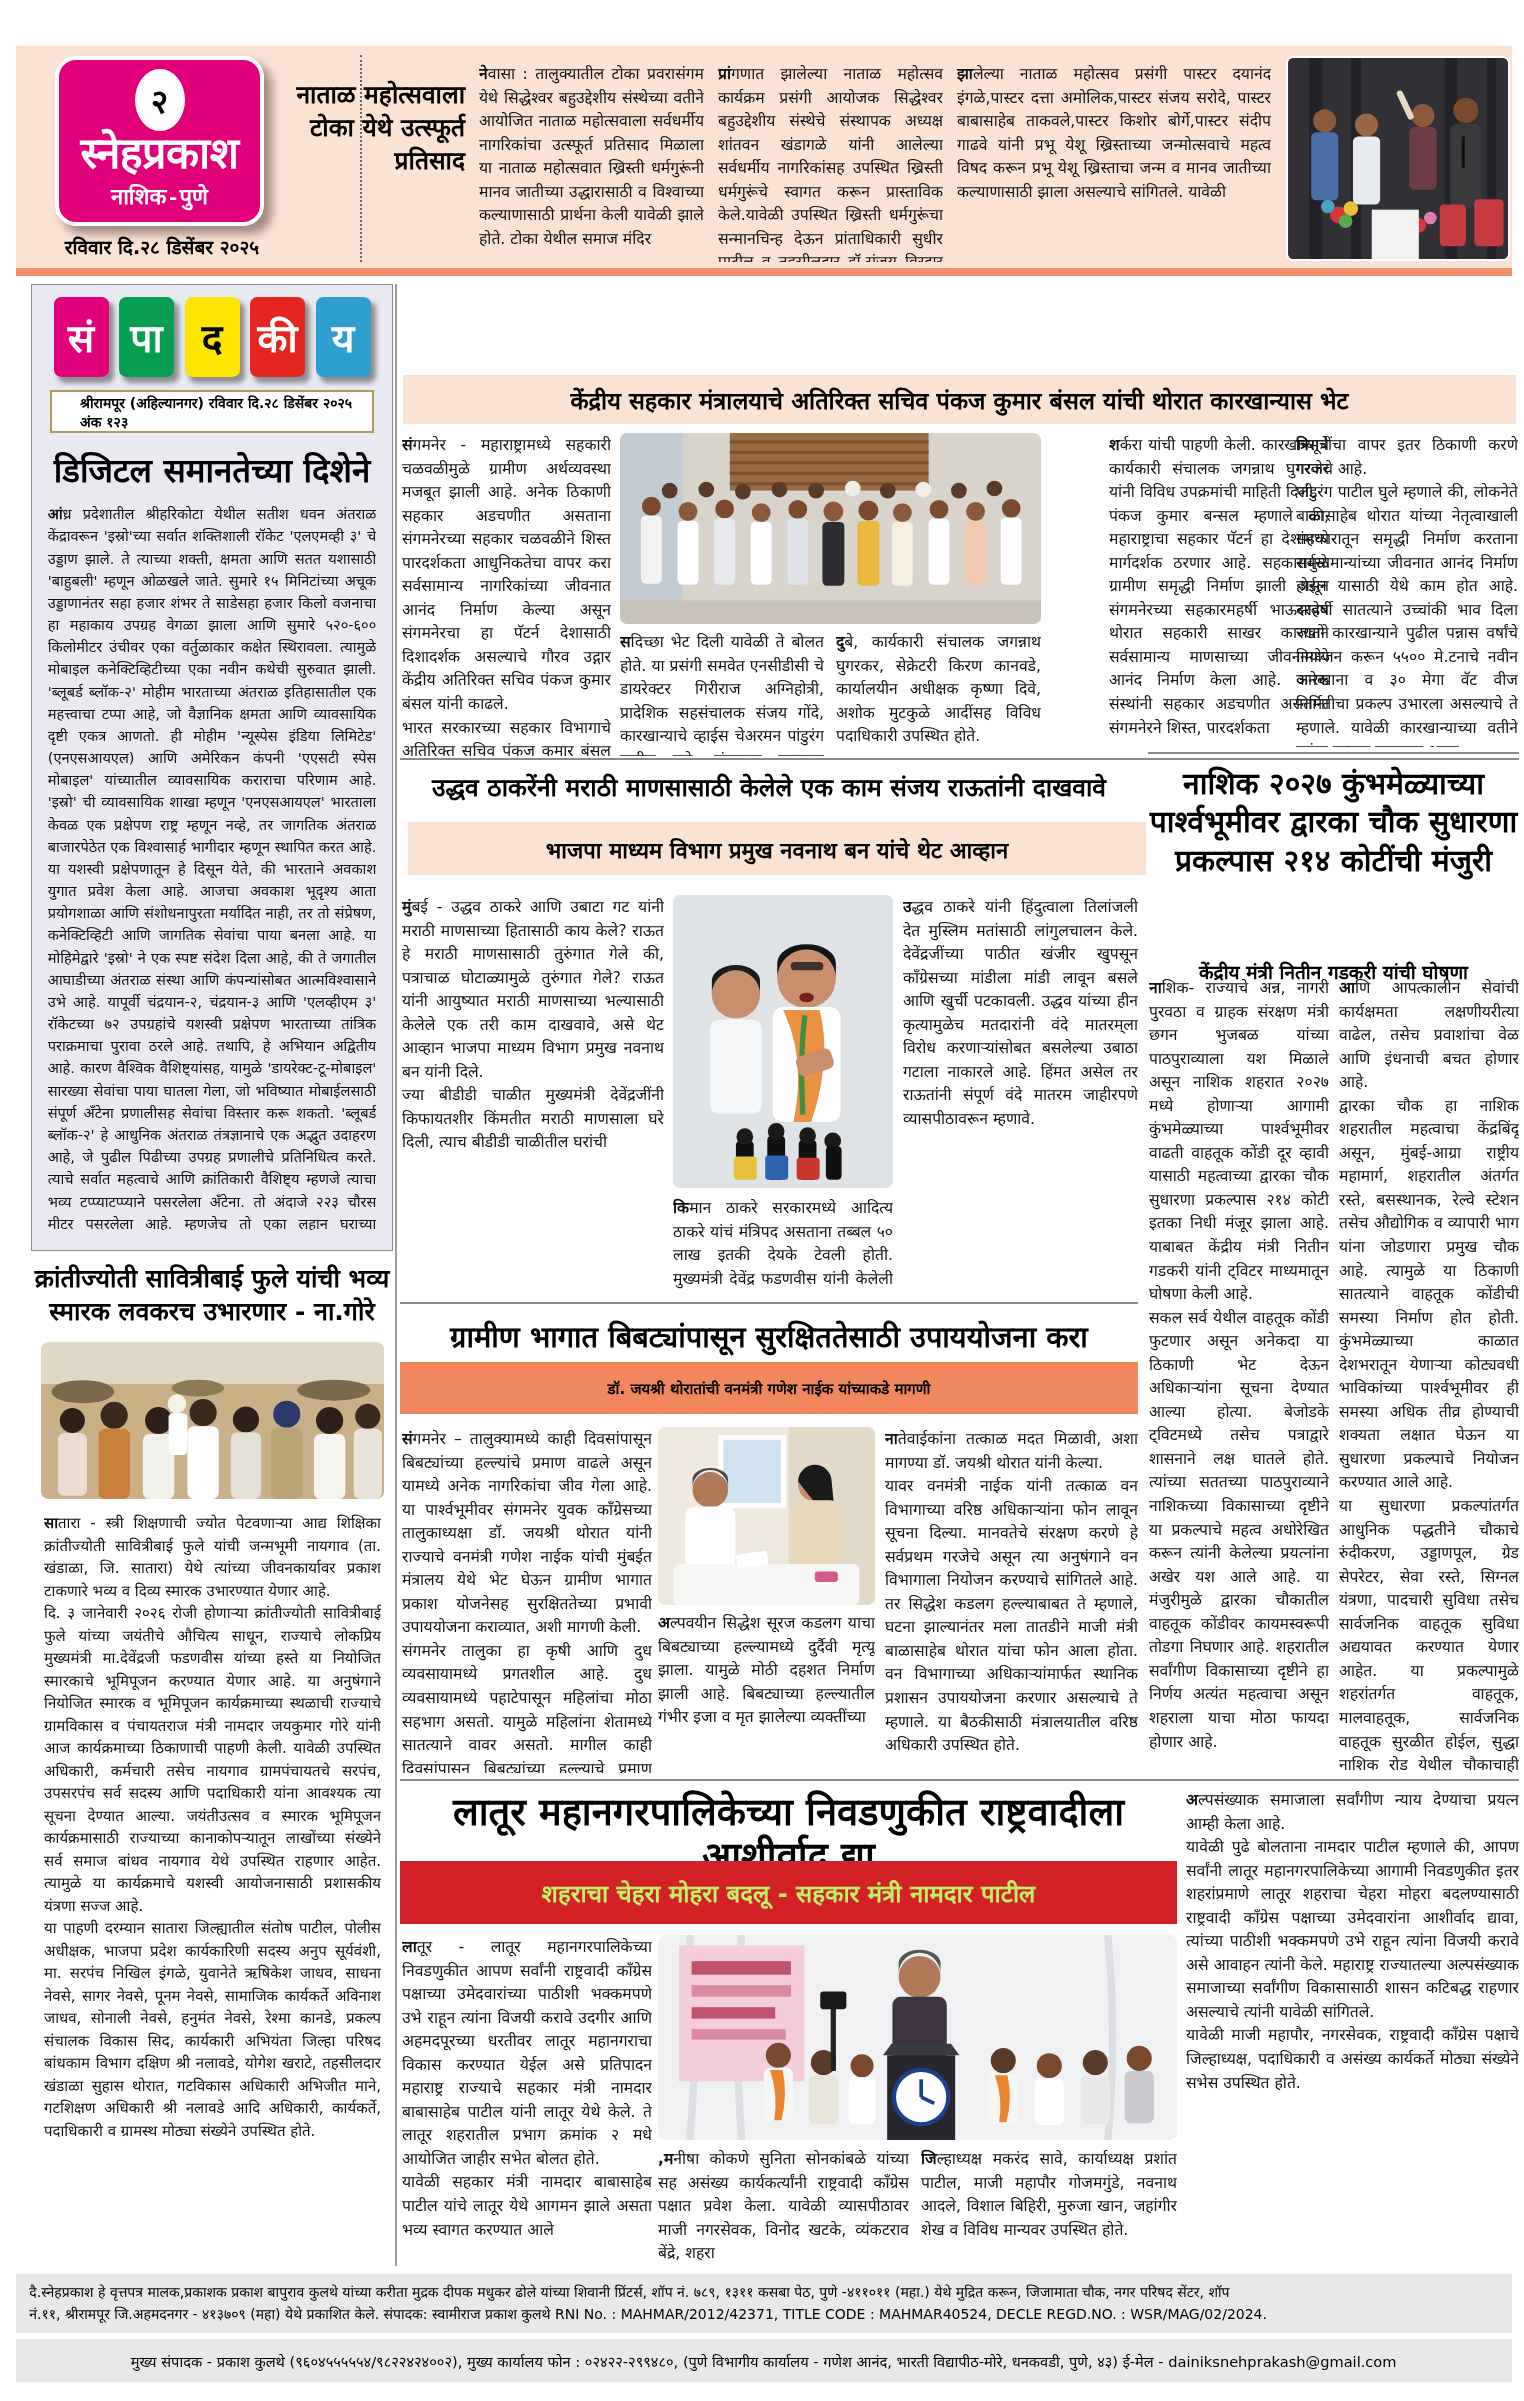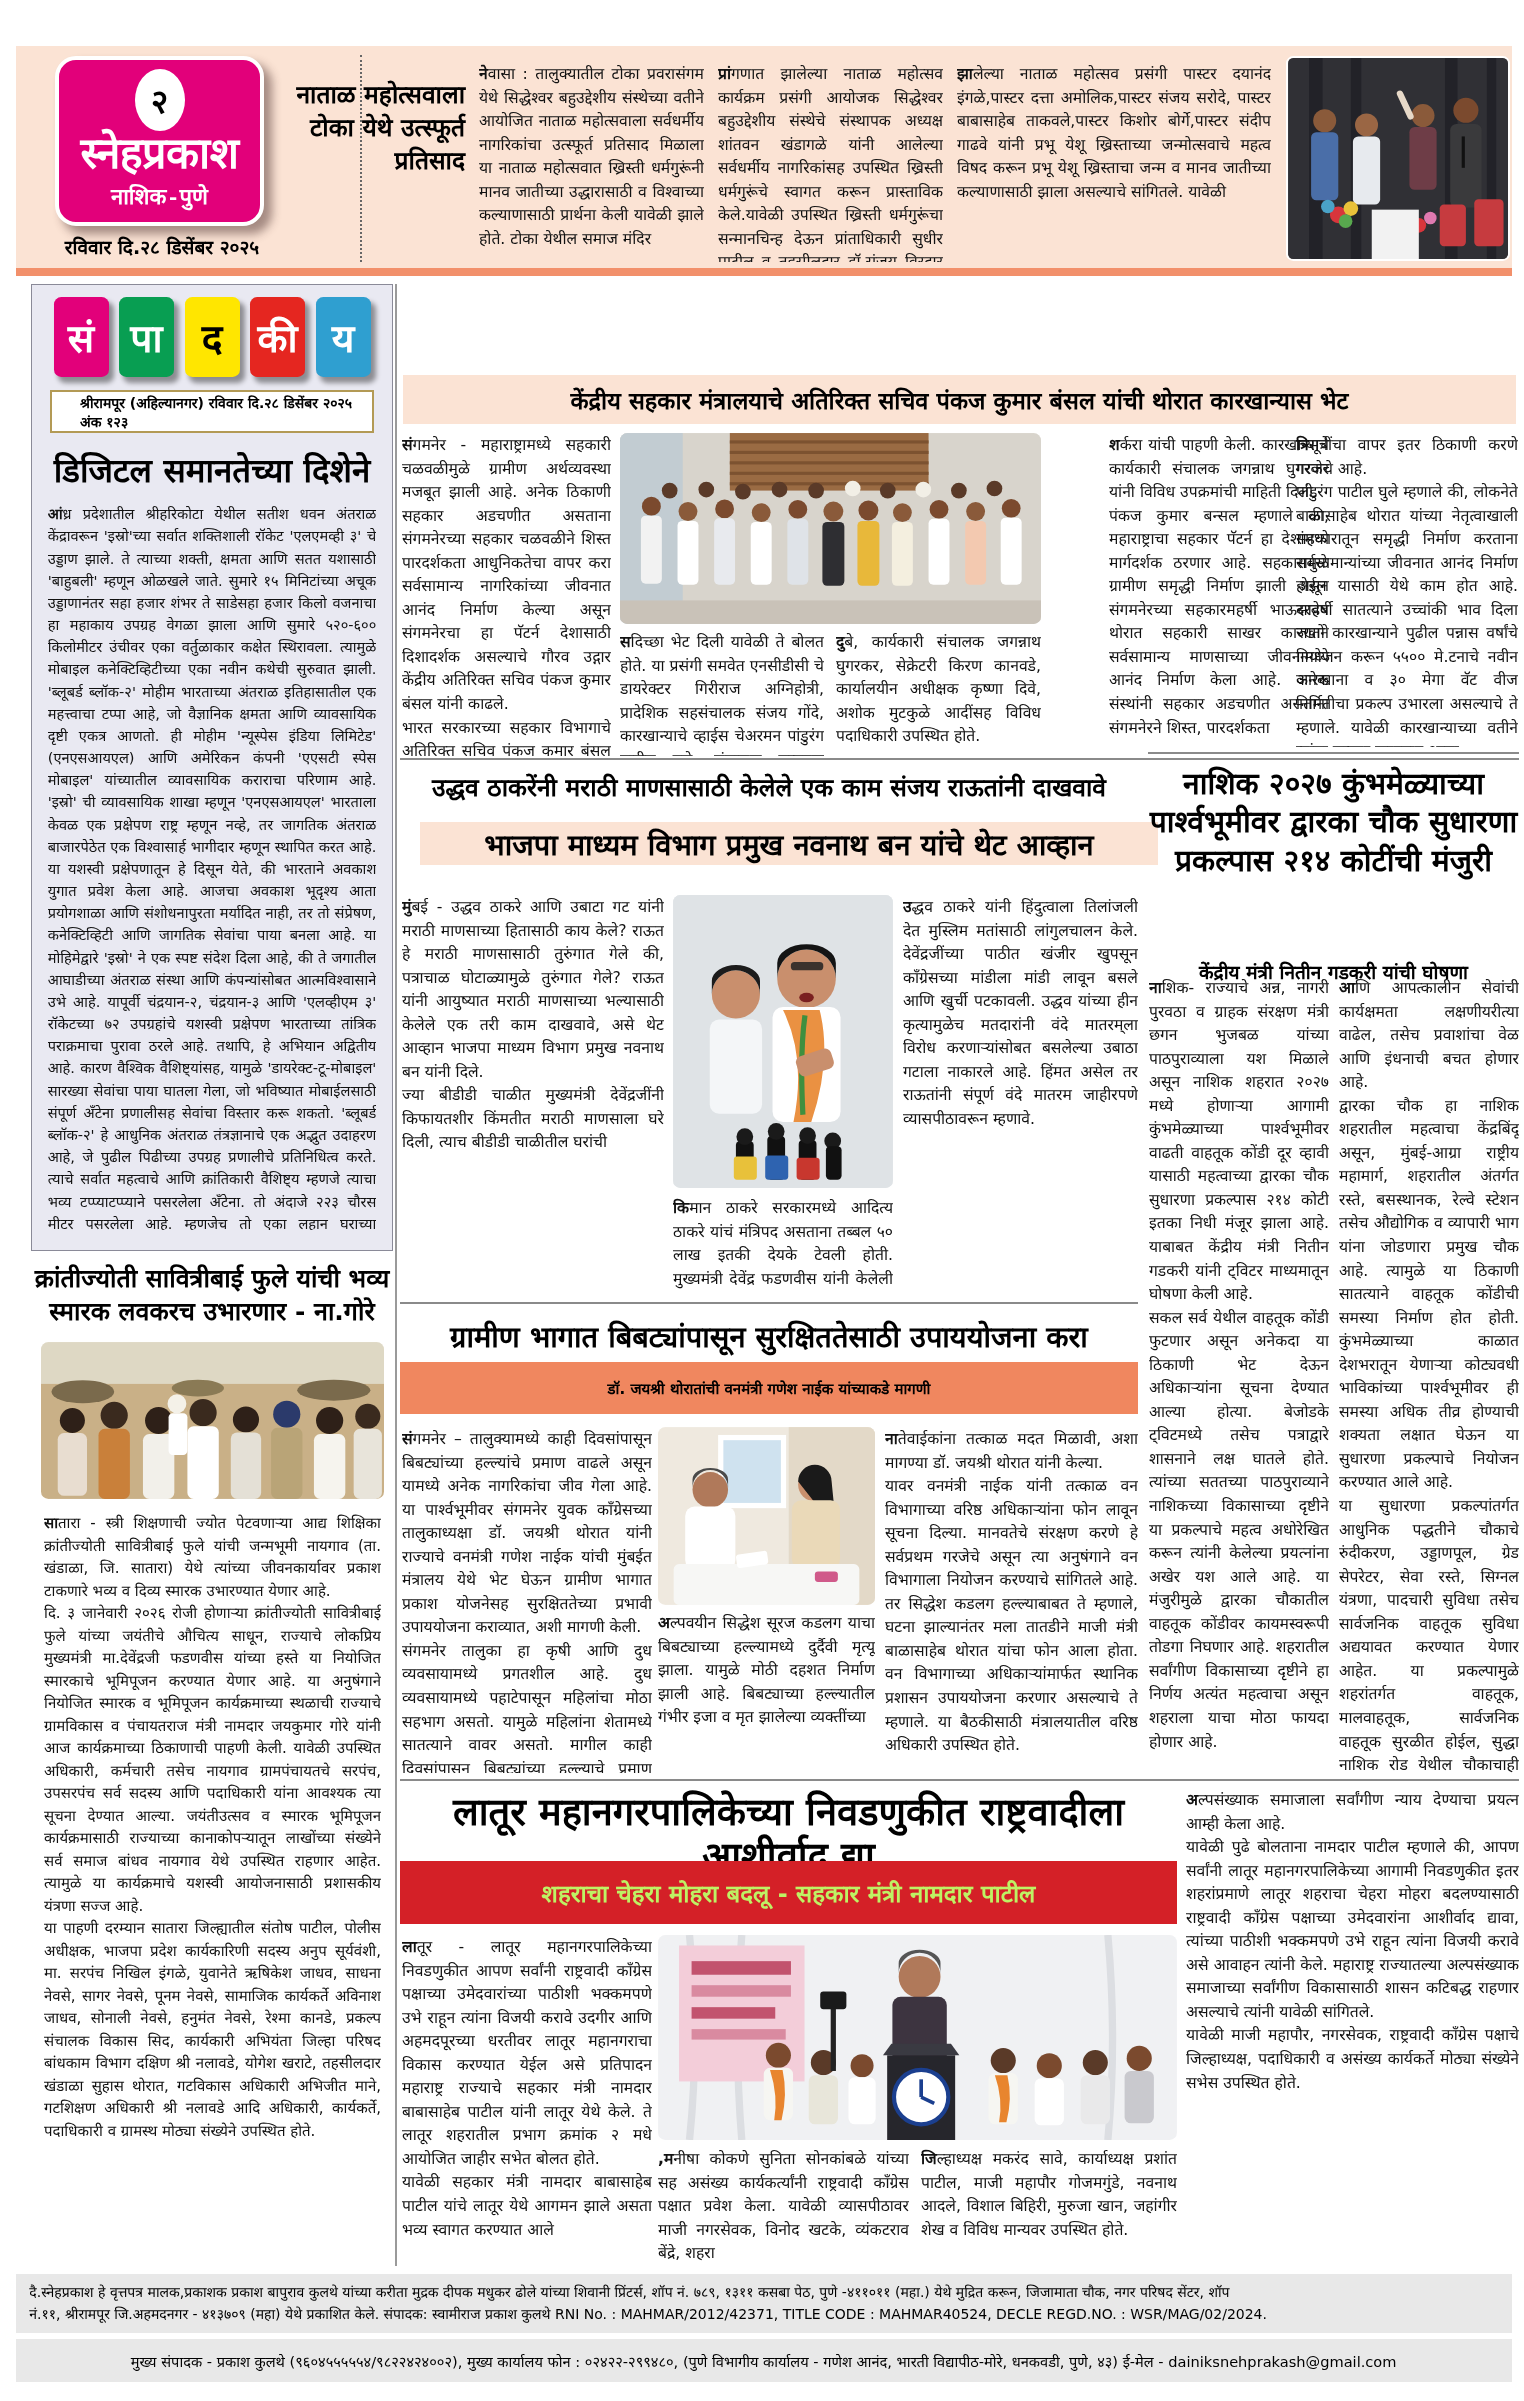--- a/index.html
+++ b/index.html
@@ -191,21 +191,21 @@
   <div class="abs bodytext" style="left:620px;top:630px;width:204px;height:126px;">सदिच्छा भेट दिली यावेळी ते बोलत होते. या प्रसंगी समवेत एनसीडीसी चे डायरेक्टर गिरीराज अग्निहोत्री, प्रादेशिक सहसंचालक संजय गोंदे, कारखान्याचे व्हाईस चेअरमन पांडुरंग पाटील घुले, संचालक सत्यवान गोडगे, रामनाथ कुटे, योगेश गुलवे,दिलीप नगरे, अमोल गाढवे,गुलाबराव देशमुख, अजय वाकचौरे,सौ.सुंदराबाई दुबे, रावसाहेब</div>
   <div class="abs bodytext" style="left:836px;top:630px;width:205px;height:126px;">दुबे, कार्यकारी संचालक जगन्नाथ घुगरकर, सेक्रेटरी किरण कानवडे, कार्यालयीन अधीक्षक कृष्णा दिवे, अशोक मुटकुळे आदींसह विविध पदाधिकारी उपस्थित होते.</div>
   <div class="abs bodytext" style="left:1109px;top:433px;width:220px;height:314px;">शर्करा यांची पाहणी केली. कारखान्याचे कार्यकारी संचालक जगन्नाथ घुगरकर यांनी विविध उपक्रमांची माहिती दिली.
 पंकज कुमार बन्सल म्हणाले की, महाराष्ट्राचा सहकार पॅटर्न हा देशांमध्ये मार्गदर्शक ठरणार आहे. सहकारामुळे ग्रामीण समृद्धी निर्माण झाली असून संगमनेरच्या सहकारमहर्षी भाऊसाहेब थोरात सहकारी साखर कारखाने सर्वसामान्य माणसाच्या जीवनामध्ये आनंद निर्माण केला आहे. अनेक संस्थांनी सहकार अडचणीत असताना संगमनेरने शिस्त, पारदर्शकता</div>
   <div class="abs bodytext" style="left:1296px;top:433px;width:222px;height:314px;">त्रिसूत्रींचा वापर इतर ठिकाणी करणे गरजेचे आहे.
 पांडुरंग पाटील घुले म्हणाले की, लोकनेते बाळासाहेब थोरात यांच्या नेतृत्वाखाली सहकारातून समृद्धी निर्माण करताना सर्वसामान्यांच्या जीवनात आनंद निर्माण होईल यासाठी येथे काम होत आहे. दरवर्षी सातत्याने उच्चांकी भाव दिला जातो कारखान्याने पुढील पन्नास वर्षांचे नियोजन करून ५५०० मे.टनाचे नवीन कारखाना व ३० मेगा वॅट वीज निर्मितीचा प्रकल्प उभारला असल्याचे ते म्हणाले. यावेळी कारखान्याच्या वतीने त्यांचा सत्कार करण्यात आला.</div>
 
   <div class="abs rule-h" style="left:400px;top:758px;width:1119px;"></div>
 
   <div class="abs headline" style="left:400px;top:773px;width:738px;font-size:24.6px;line-height:1.2;">उद्धव ठाकरेंनी मराठी माणसासाठी केलेले एक काम संजय राऊतांनी दाखवावे</div>
-  <div class="abs peach subheadbox" style="left:420px;top:822px;width:738px;height:43px;font-size:29px;">भाजपा माध्यम विभाग प्रमुख नवनाथ बन यांचे थेट आव्हान</div>
+  <div class="abs peach subheadbox" style="left:408px;top:822px;width:738px;height:53px;font-size:22px;">भाजपा माध्यम विभाग प्रमुख नवनाथ बन यांचे थेट आव्हान</div>
   <div class="abs bodytext" style="left:402px;top:895px;width:262px;height:395px;">मुंबई - उद्धव ठाकरे आणि उबाटा गट यांनी मराठी माणसाच्या हितासाठी काय केले? राऊत हे मराठी माणसासाठी तुरुंगात गेले की, पत्राचाळ घोटाळ्यामुळे तुरुंगात गेले? राऊत यांनी आयुष्यात मराठी माणसाच्या भल्यासाठी केलेले एक तरी काम दाखवावे, असे थेट आव्हान भाजपा माध्यम विभाग प्रमुख नवनाथ बन यांनी दिले.
 ज्या बीडीडी चाळीत मुख्यमंत्री देवेंद्रजींनी किफायतशीर किंमतीत मराठी माणसाला घरे दिली, त्याच बीडीडी चाळीतील घरांची</div>
   <div class="abs photo" style="left:673px;top:895px;width:220px;height:293px;">
     <svg width="220" height="293" viewBox="0 0 420 560">
       <rect width="420" height="560" fill="#e7eaec"></rect>
       <rect x="0" y="0" width="420" height="560" fill="#dfe3e6"></rect>
       <circle cx="120" cy="190" r="46" fill="#c98f6d"></circle>
         <path d="M74 190 a46 46 0 0 1 92 0 l0 -26 a46 30 0 0 0 -92 0 z" fill="#1c1c1c"></path>
       <rect x="70" y="238" width="100" height="180" rx="18" fill="#f4f6f8"></rect>
       <circle cx="255" cy="160" r="56" fill="#c98f6d"></circle>

